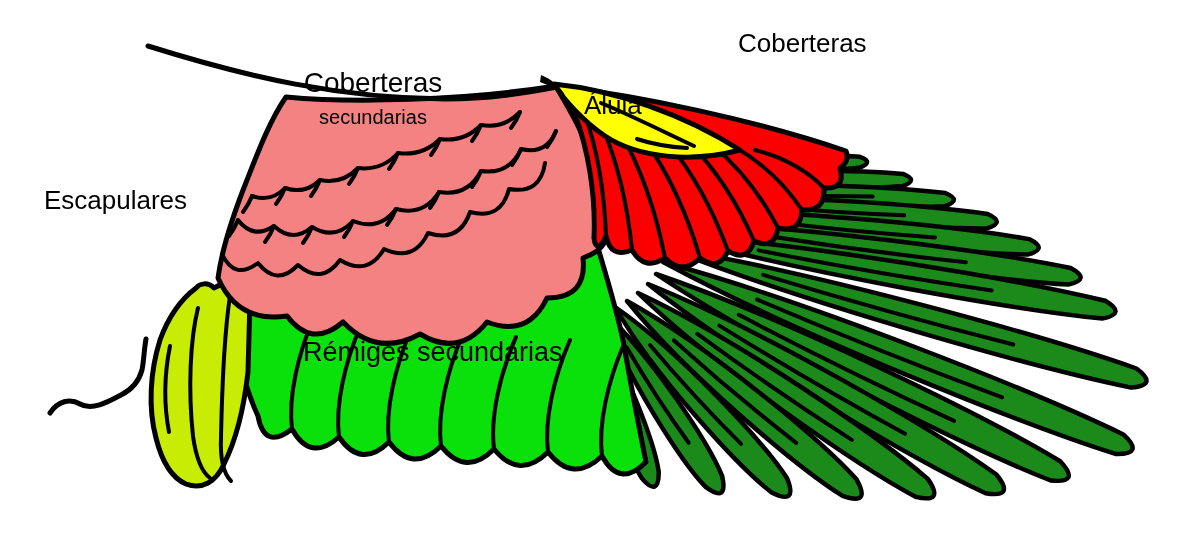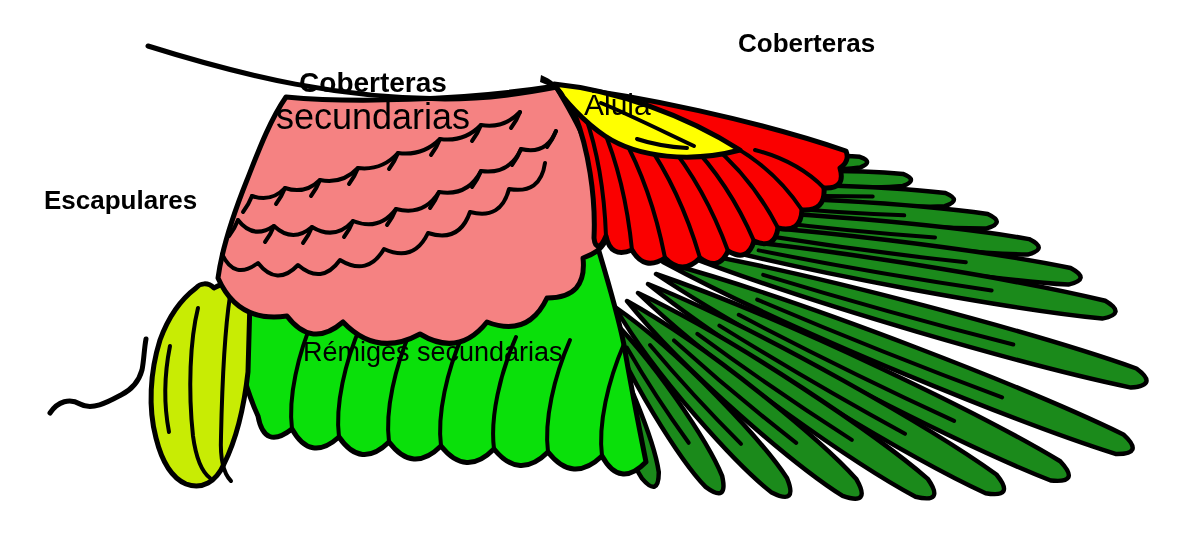--- a/index.html
+++ b/index.html
@@ -11,21 +11,21 @@
     font-family:"Liberation Sans", sans-serif;
   }
   #wing-svg{position:absolute;left:0;top:0;}
   .lbl{
     position:absolute;
     color:#000;
     white-space:nowrap;
     line-height:34px;
     font-size:27px;
   }
-  .b{font-weight:bold;font-size:26px;}
+  .b{font-weight:normal;font-size:26px;}
   .center{text-align:center;white-space:normal;}
   .outline{fill:none;stroke:#000;stroke-width:5;stroke-linecap:round;stroke-linejoin:round;}
   .detail{fill:none;stroke:#000;stroke-width:4;stroke-linecap:round;stroke-linejoin:round;}
   .region{stroke:#000;stroke-width:5;stroke-linejoin:round;}
 </style>
 </head>
 <body>
 
 <div id="stage">
 
@@ -133,27 +133,27 @@
 
     <path fill="#000" d="M541,75 C551,79 560,86 565,95 C557,90 548,85 540,82 Z"></path>
 
     <path class="outline" d="M148,46 C250,78 340,98 445,99 C490,99 525,93 557,87"></path>
 
     <path class="outline" d="M50,413 C58,401 70,398 80,404 C92,411 108,402 121,395 C133,389 139,381 142,370 C144,360 144,350 146,339"></path>
   </svg>
 
   <div class="lbl center" style="left:248px;top:66px;width:250px;">
     <div class="b" style="font-size:28px;">Coberteras</div>
-    <div style="font-size:36px;">secundarias</div>
+    <div style="font-size:20px;">secundarias</div>
   </div>
 
   <div class="lbl b" style="left:738px;top:26px;line-height:35px;">
     <div>Coberteras</div>
   </div>
 
-  <div class="lbl" style="left:584px;top:88px;font-size:30px;">Álula</div>
+  <div class="lbl" style="left:584px;top:88px;font-size:26px;">Álula</div>
 
   <div class="lbl b" style="left:44px;top:183px;">Escapulares</div>
 
   <div class="lbl" style="left:303px;top:335px;">Rémiges secundarias</div>
 
 
 </div>
 
 </body></html>

